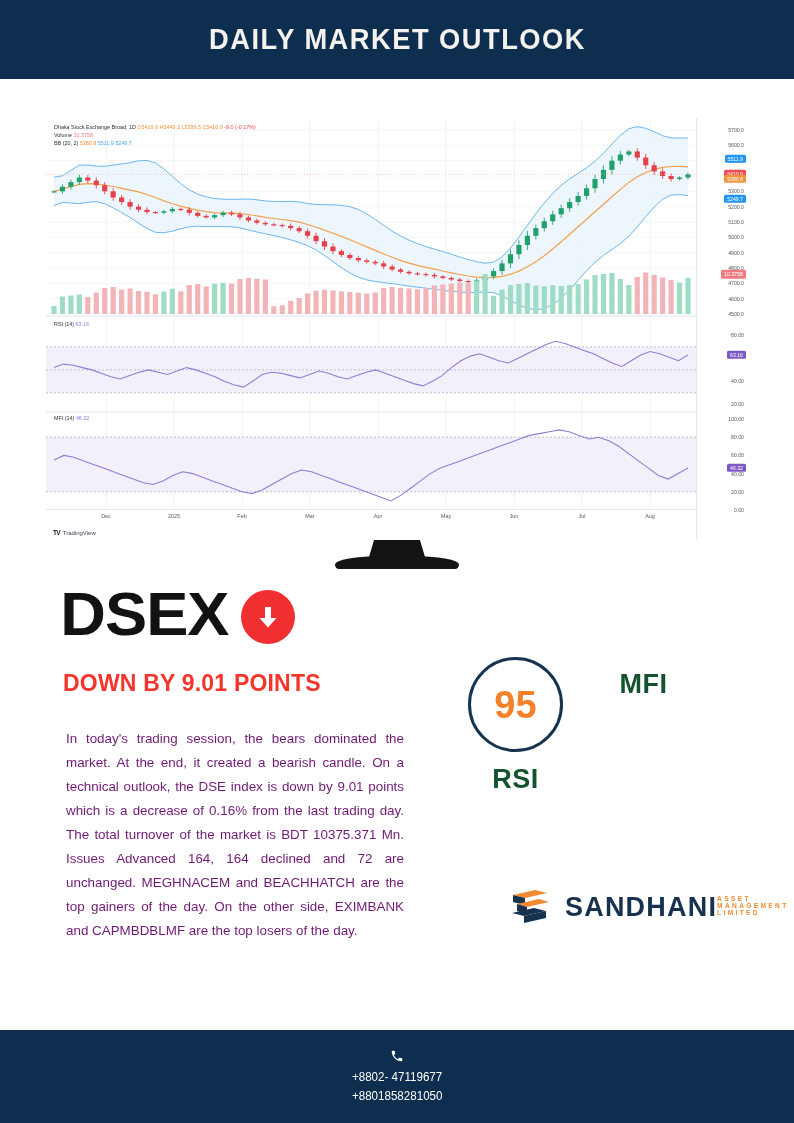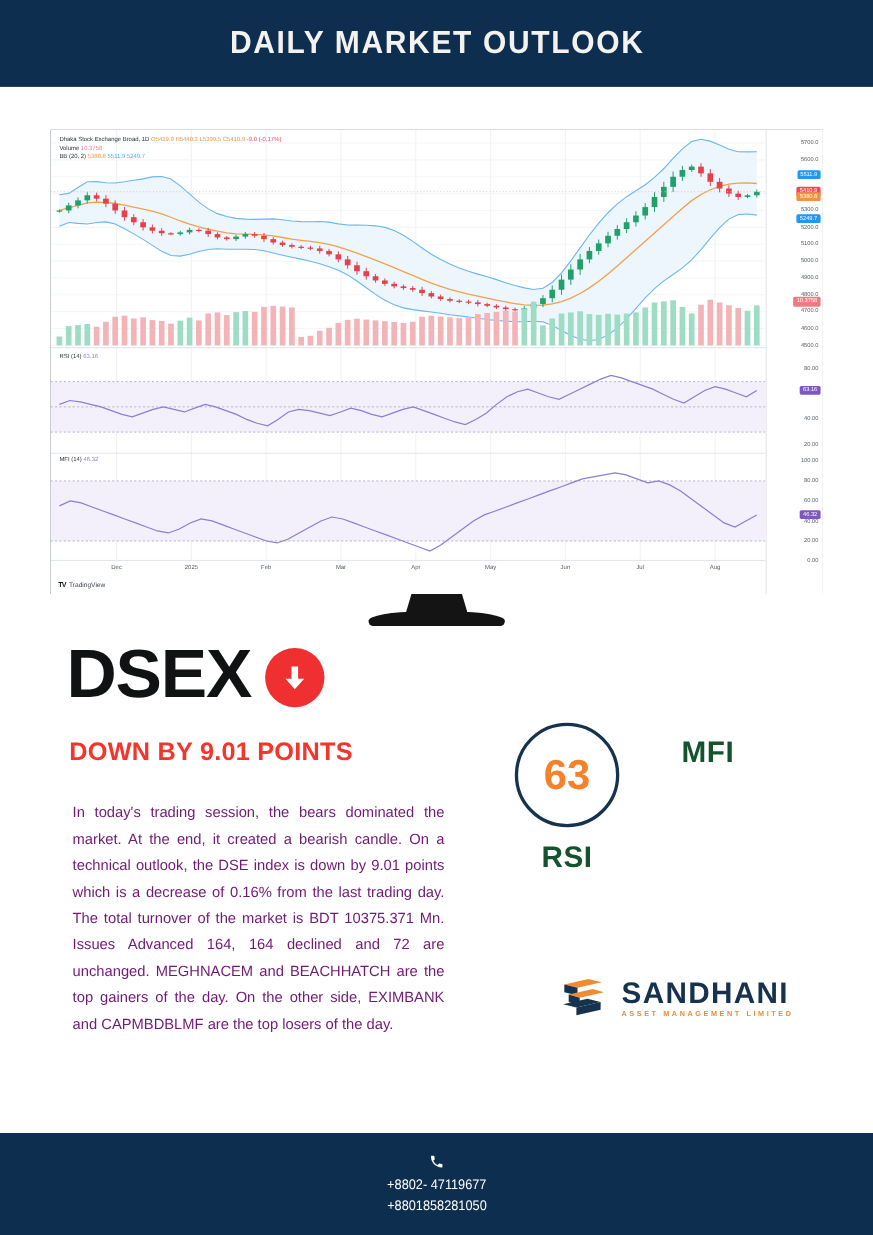--- a/index.html
+++ b/index.html
@@ -109,21 +109,21 @@
   }
   .time-tick {
     position: absolute; top: 3px;
     font-size: 5.4px; color: #555a62;
     transform: translateX(-50%);
   }
 
   
   .dsex-row {
     position: absolute; left: 62px; top: 583px;
-    display: flex; align-items: flex-start; gap: 14px;
+    display: flex; align-items: center; gap: 14px;
   }
   .dsex-title {
     font-size: 62px; font-weight: 700; color: #111214;
     letter-spacing: -1px; line-height: 62px;
     transform: scaleX(1.02);
   }
   .down-badge {
     width: 54px; height: 54px; border-radius: 50%;
     background: #f03030;
     display: flex; align-items: center; justify-content: center;
@@ -156,21 +156,21 @@
   }
   .gauge-num { font-size: 38px; font-weight: 700; color: #f5822a; line-height: 1; }
   .gauge-label {
     margin-top: 12px; font-size: 27px; font-weight: 700;
     color: #14532d; letter-spacing: 0.5px;
   }
 
   
   .logo-block { position: absolute; left: 505px; top: 882px; display: flex; align-items: center; gap: 10px; }
   .logo-mark { width: 50px; height: 50px; position: relative; }
-  .logo-text { display: flex; flex-direction: column; }
+  .logo-text { display: flex; flex-direction: row; }
   .logo-name {
     font-size: 27px; font-weight: 700; color: #16324f;
     letter-spacing: 1.2px; line-height: 28px;
   }
   .logo-tag {
     font-size: 6.6px; font-weight: 700; color: #ef8b33;
     letter-spacing: 2.35px; margin-top: 2px;
   }
 
   
@@ -560,21 +560,21 @@
       <path d="M12 5 h6 v11 h5.5 L15 25.5 L6.5 16 H12 Z" fill="#ffffff"></path>
     </svg>
   </div>
 </div>
 <div class="dsex-sub">DOWN BY 9.01 POINTS</div>
 <div class="body-text">In today's trading session, the bears dominated the market. At the end, it created a bearish candle. On a technical outlook, the DSE index is down by 9.01 points which is a decrease of 0.16% from the last trading day. The total turnover of the market is BDT 10375.371 Mn. Issues Advanced 164, 164 declined and 72 are unchanged. MEGHNACEM and BEACHHATCH are the top gainers of the day. On the other side, EXIMBANK and CAPMBDBLMF are the top losers of the day.</div>
 
 <div class="gauges">
   <div class="gauge">
     <div class="gauge-circle">
-      <span class="gauge-num">63</span>
+      <span class="gauge-num">95</span>
     </div>
     <div class="gauge-label">RSI</div>
   </div>
   <div class="gauge">
     <div class="gauge-label">MFI</div>
   </div>
 </div>
 
 <div class="logo-block">
   <div class="logo-mark">

